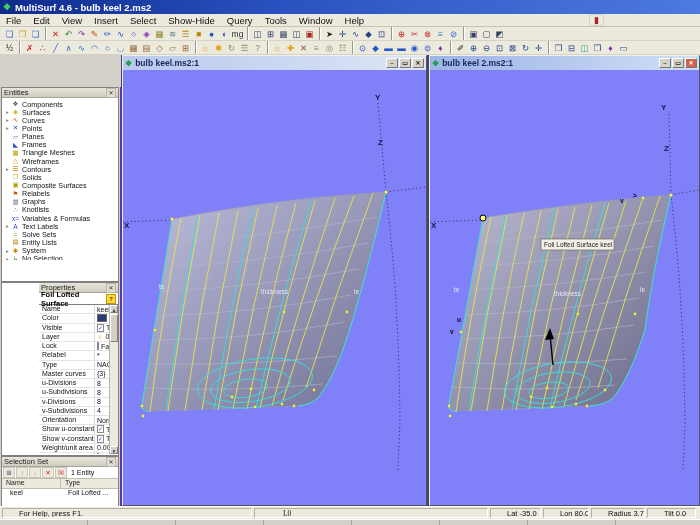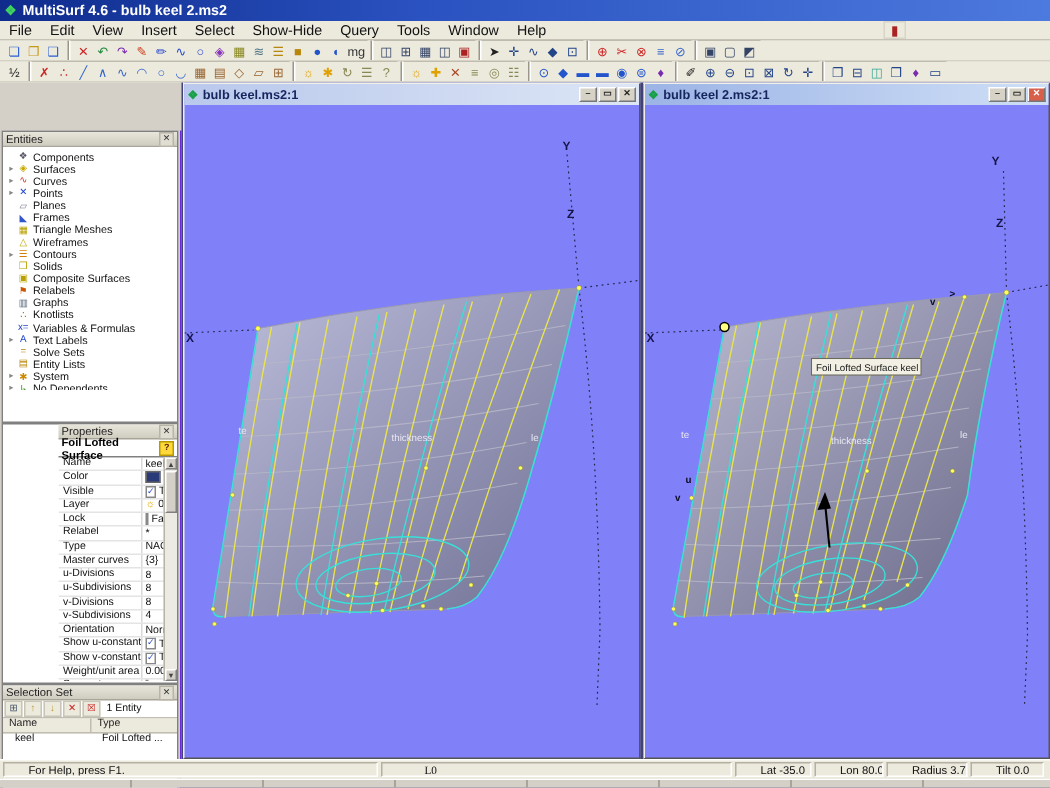--- a/index.html
+++ b/index.html
@@ -369,21 +369,21 @@
           <span class="tree-label">Entity Lists</span>
         </div>
         <div class="tree-row">
           <span class="tree-exp">▸</span>
           <span class="tree-icon" style="color: rgb(204, 136, 0);">✱</span>
           <span class="tree-label">System</span>
         </div>
         <div class="tree-row">
           <span class="tree-exp">▸</span>
           <span class="tree-icon" style="color: rgb(68, 153, 42);">↳</span>
-          <span class="tree-label">No Dependents</span>
+          <span class="tree-label">No Selection</span>
         </div>
       </div>
   </div>
 
   <div class="panel" id="properties-panel">
     <div class="panel-header">
       <span>Properties</span>
       <span class="panel-close">✕</span>
     </div>
     <div id="prop-title">

